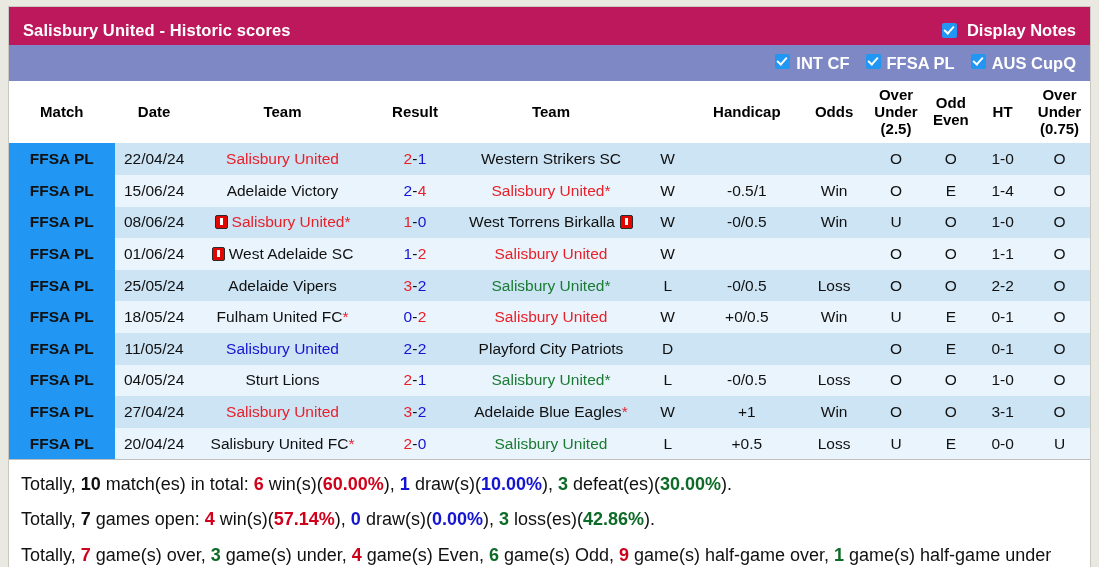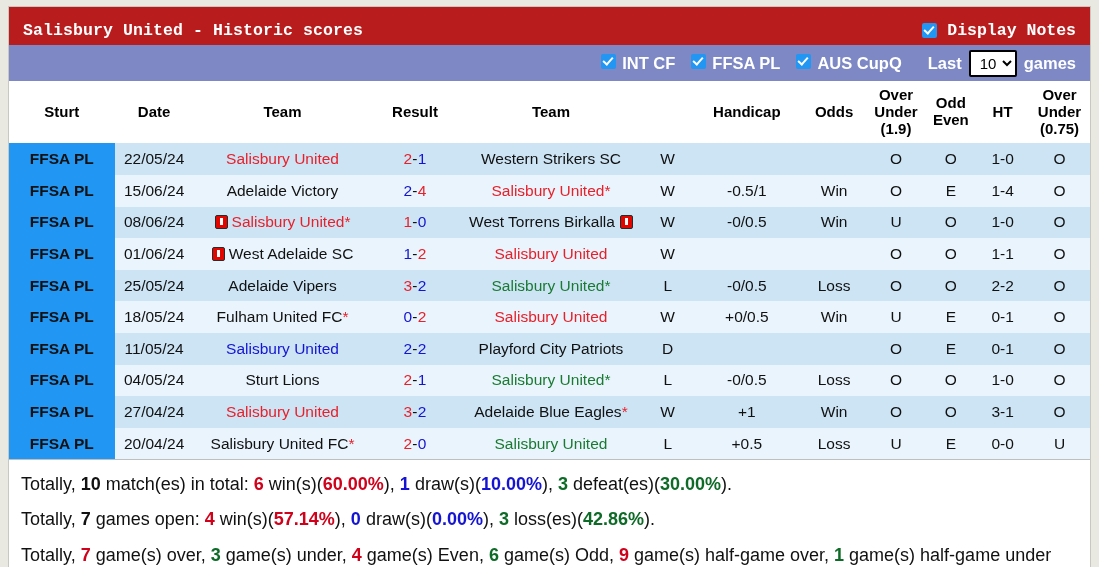--- a/index.html
+++ b/index.html
@@ -17,26 +17,25 @@
   }
   .panel {
     width: 1083px;
     background: #ffffff;
     border: 1px solid #c8c8c0;
   }
 
   
   .titlebar {
     height: 38px;
-    background: #b91c1c;
+    background: #be185d;
     display: flex;
     align-items: center;
     justify-content: space-between;
     padding: 8px 14px 0 14px;
-    font-family: Liberation Mono, monospace;
   }
   .title-text {
     color: #ffffff;
     font-size: 16.5px;
     font-weight: bold;
     letter-spacing: .1px;
   }
   .notes-group {
     display: flex;
     align-items: center;
@@ -221,74 +220,69 @@
         <span class="cbx"></span>
         <span class="flabel">INT CF</span>
       </div>
       <div class="filter-item">
         <span class="cbx"></span>
         <span class="flabel">FFSA PL</span>
       </div>
       <div class="filter-item">
         <span class="cbx"></span>
         <span class="flabel">AUS CupQ</span>
-      </div>
-      <div class="last-group">
-        <span class="flabel">Last</span>
-        <select class="games-select"><option value="5">5</option><option value="10" selected="">10</option><option value="15">15</option><option value="20">20</option><option value="30">30</option></select>
-        <span class="flabel">games</span>
       </div>
     </div>
 
     <table class="scores">
       <colgroup>
         <col style="width:104px">
         <col style="width:78px">
         <col style="width:175px">
         <col style="width:86px">
         <col style="width:182px">
         <col style="width:48px">
         <col style="width:108px">
         <col style="width:64px">
         <col style="width:58px">
         <col style="width:50px">
         <col style="width:52px">
         <col style="width:60px">
       </colgroup>
       <thead>
         <tr>
-          <th>Sturt</th>
+          <th>Match</th>
           <th>Date</th>
           <th>Team</th>
           <th>Result</th>
           <th>Team</th>
           <th></th>
           <th>Handicap</th>
           <th>Odds</th>
           <th>
             <span>Over</span><br>
             <span>Under</span><br>
-            <span>(1.9)</span>
+            <span>(2.5)</span>
           </th>
           <th>
             <span>Odd</span><br>
             <span>Even</span>
           </th>
           <th>HT</th>
           <th>
             <span>Over</span><br>
             <span>Under</span><br>
             <span>(0.75)</span>
           </th>
         </tr>
       </thead>
       <tbody id="scores-body">
           <tr class="row-odd">
             <td class="c-league">FFSA PL</td>
-            <td class="c-date">22/05/24</td>
+            <td class="c-date">22/04/24</td>
             <td class="c-home"><span class="t-red">Salisbury United</span></td>
             <td class="c-score"><span class="t-red">2</span><span class="t-black">-</span><span class="t-blue">1</span></td>
             <td class="c-away"><span class="t-black">Western Strikers SC</span></td>
             <td class="c-wdl t-red">W</td>
             <td class="c-hcp"></td>
             <td class="c-odds"></td>
             <td class="c-ou t-red">O</td>
             <td class="c-oe t-green">O</td>
             <td class="c-ht">1-0</td>
             <td class="c-ou2 t-red">O</td>

